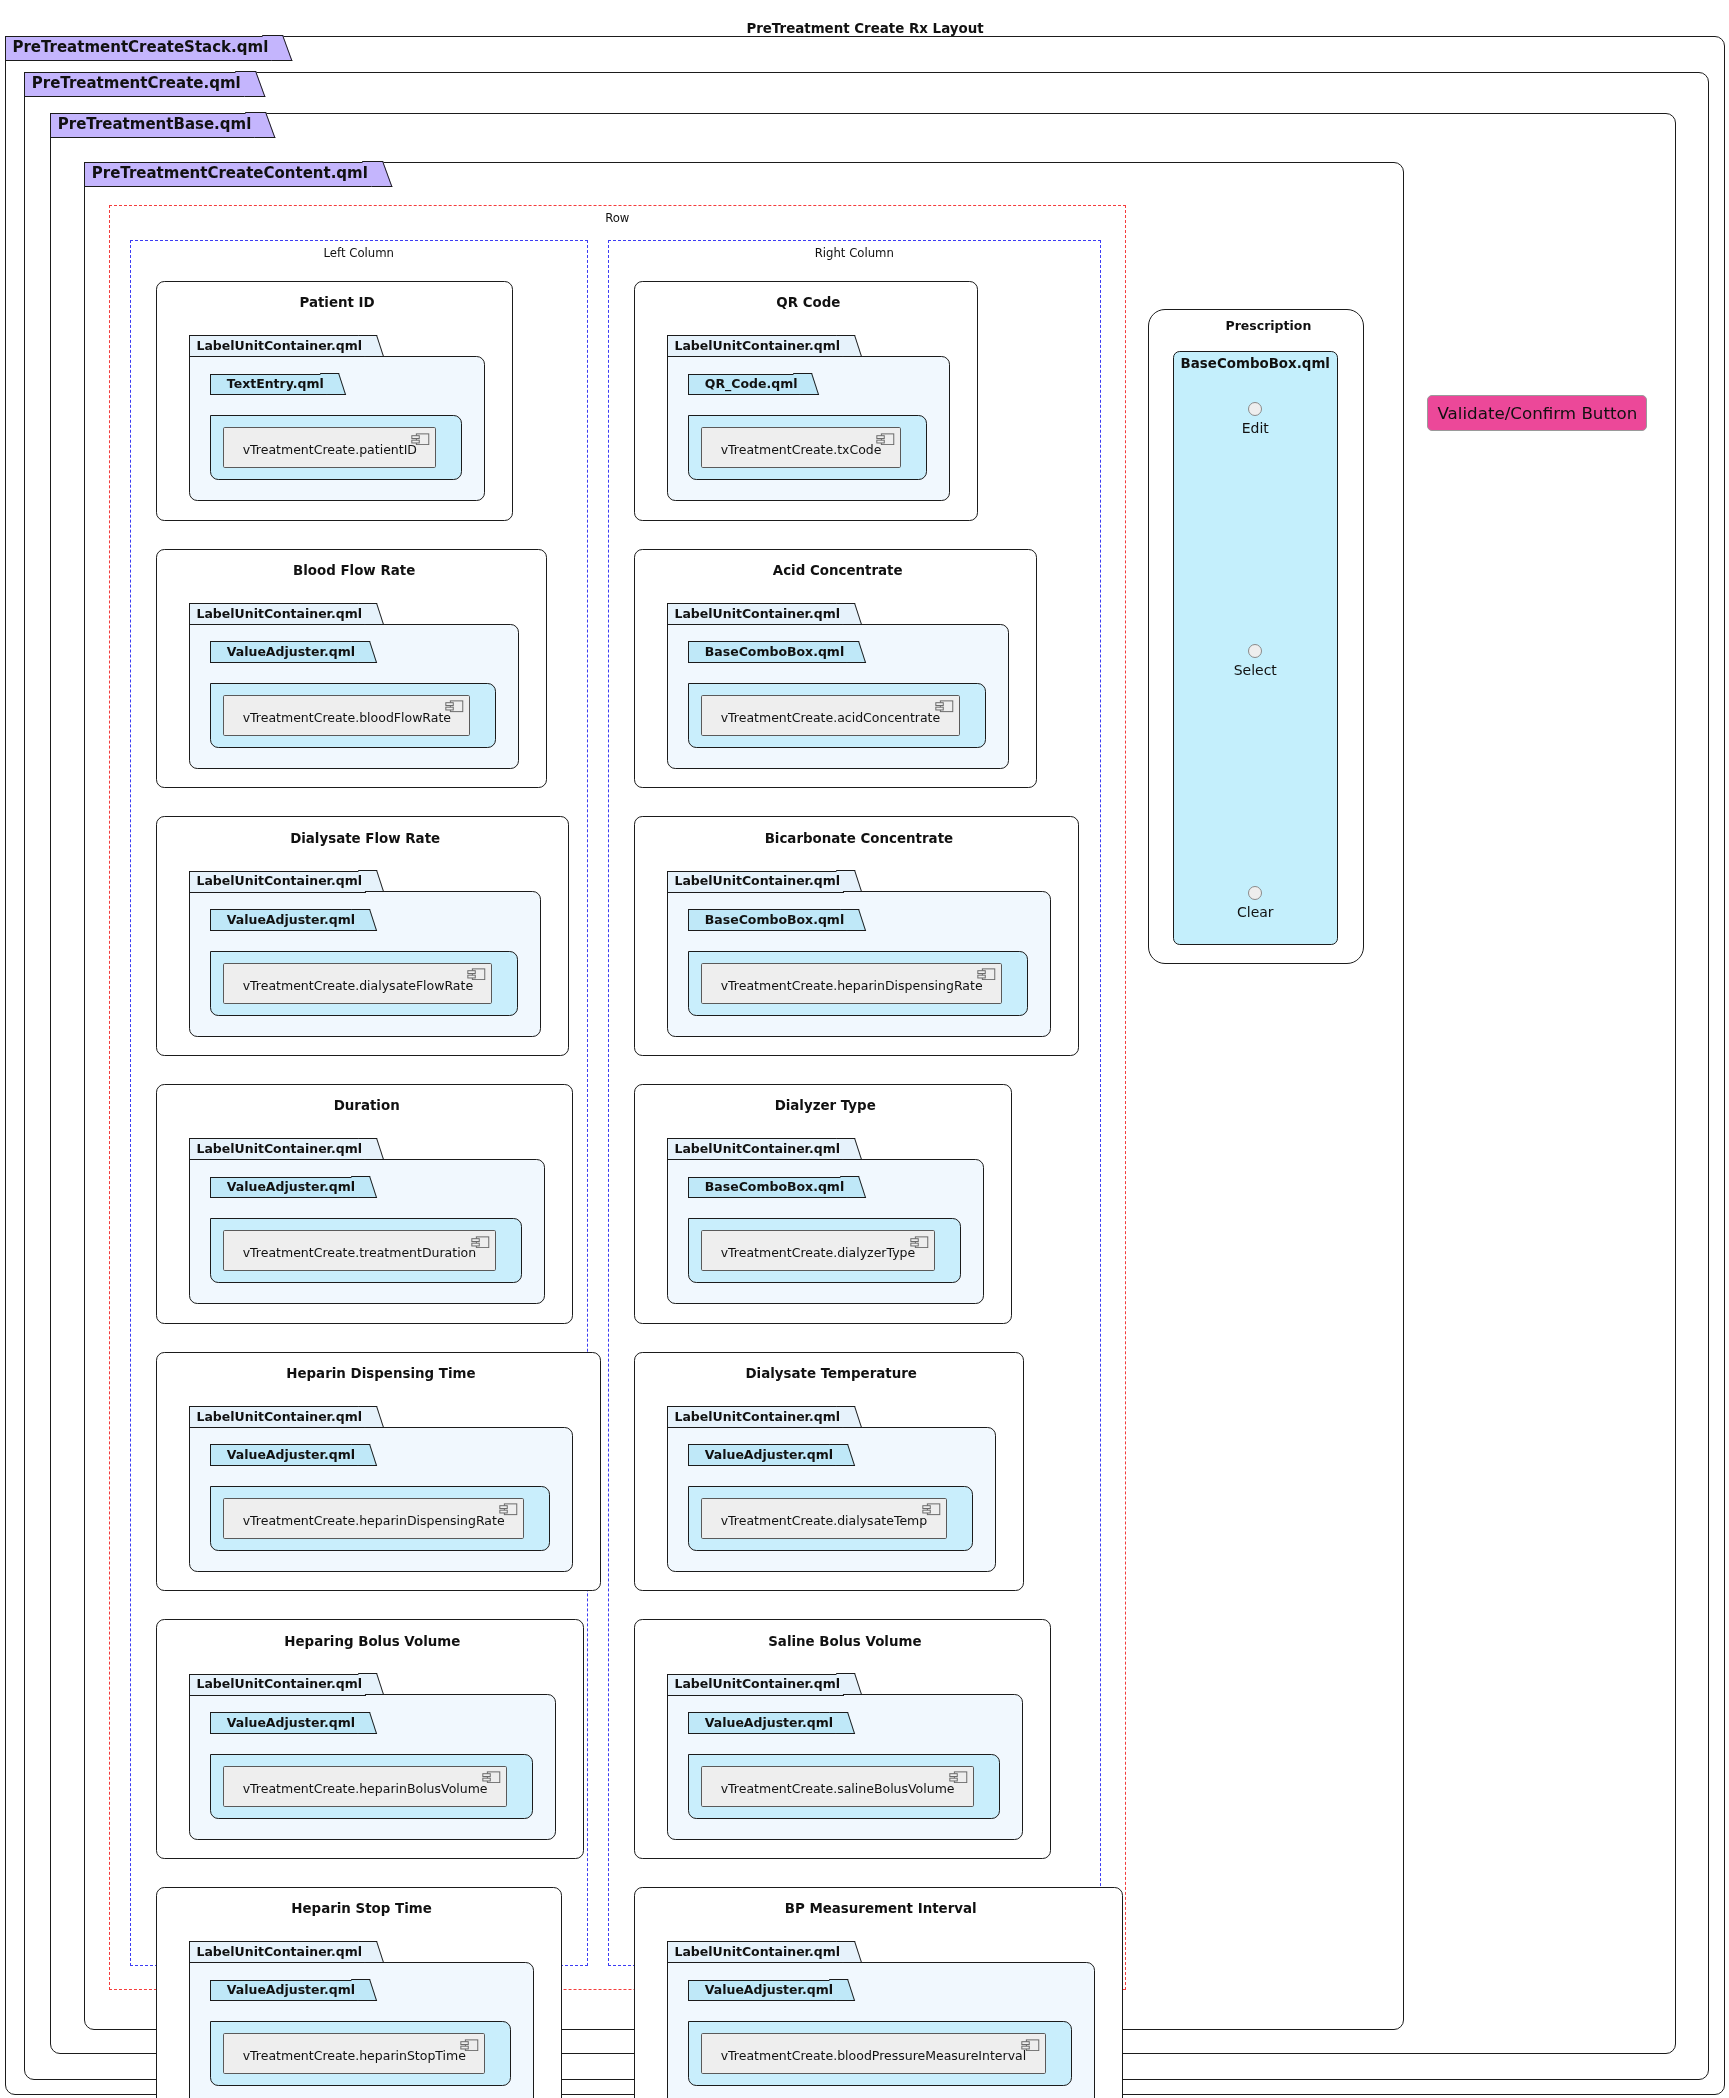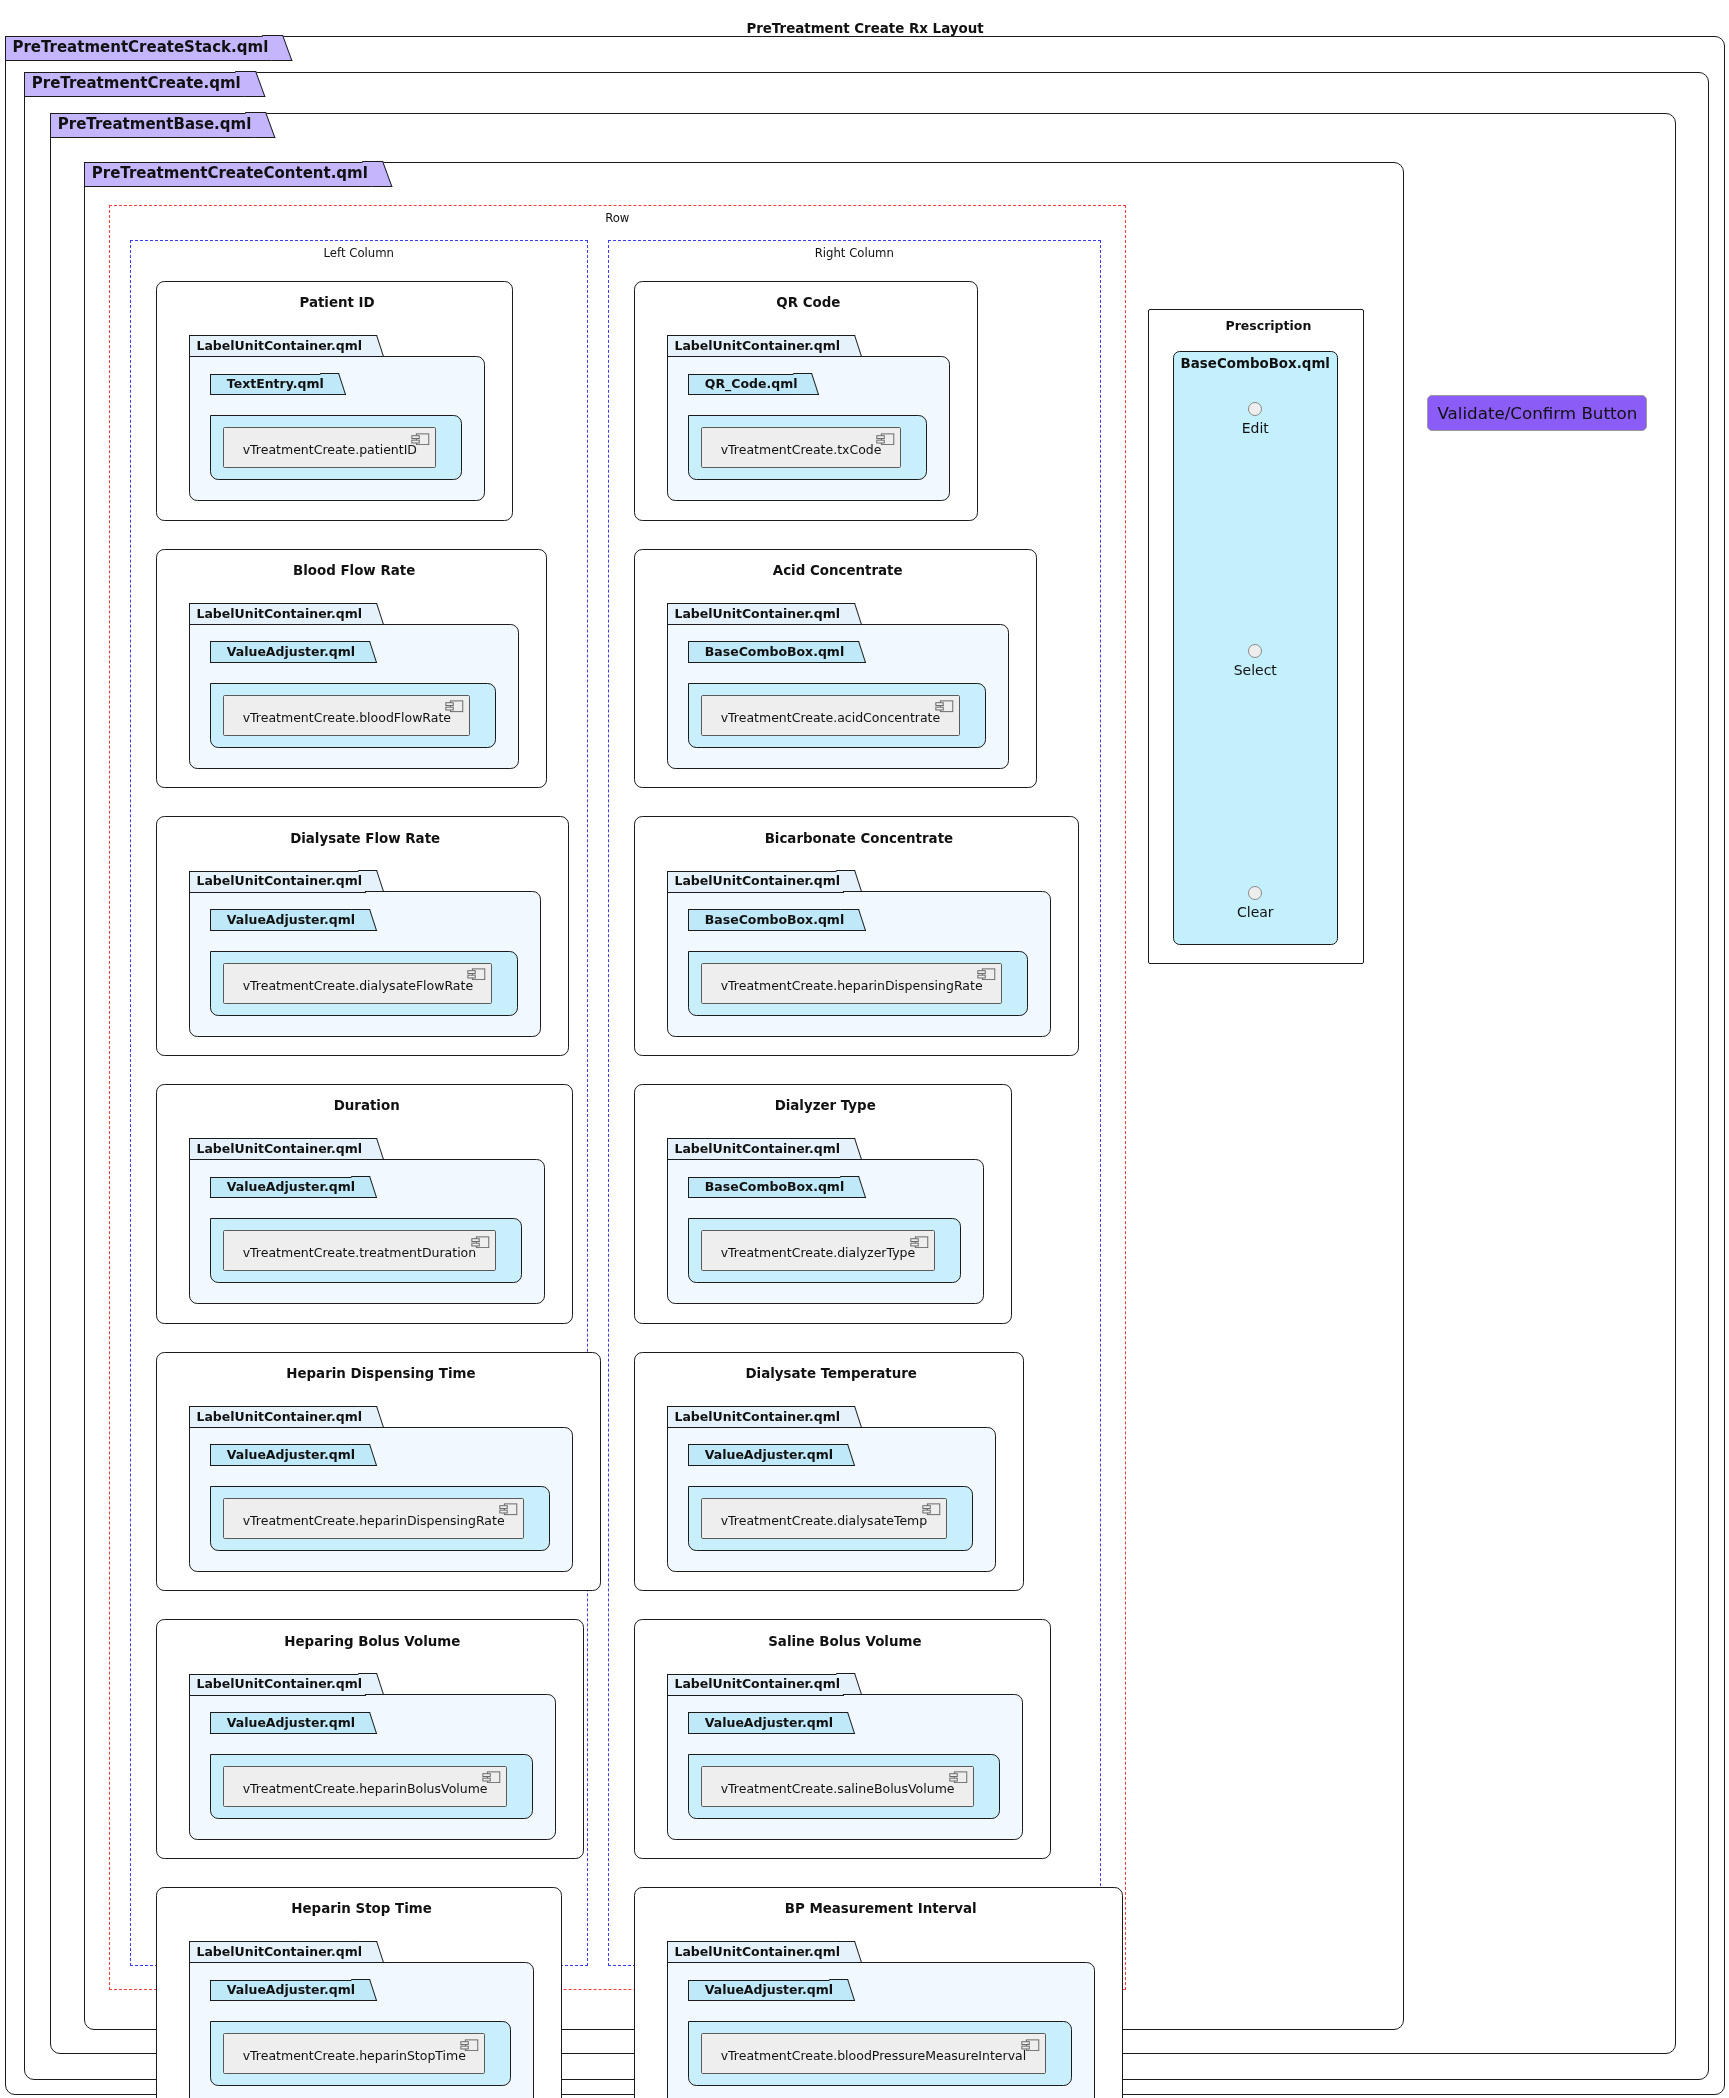--- a/index.html
+++ b/index.html
@@ -43,32 +43,32 @@
   .pkg-container > .pkg-body { background:#f1f8fe; padding:16.7px 22px 20px 20px; }
   .pkg-widget > .ptab  { background:#bfe8f8;padding-left:16px; }
   .pkg-widget > .pkg-body { background:#c9eefc; padding:11px 25px 11px 12.5px;margin-top:20px; }
 
   
   .component { position:relative; background:#eeeeee; border:1.1px solid #5a5a5a; border-radius:1.7px;
     padding:14px 18.4px 9.2px; font-size:12.5px; text-align:center; min-width:142px; white-space:nowrap; }
   .comp-icon { position:absolute; top:4.2px; right:5px; }
 
   
-  .prescription { position:absolute; background:#fff; border:1.3px solid #1b1b1b; border-radius:2px;padding-left:24px; }
+  .prescription { position:absolute; background:#fff; border:1.3px solid #1b1b1b; border-radius:17px;padding-left:24px; }
   .presc-title { text-align:center; font-size:12.5px; font-weight:bold; margin-top:7.5px; }
   .combo-big { position:absolute; left:23.4px; top:41px; width:165px; height:594px;
     background:#c4effc; border:1.3px solid #1b1b1b; border-radius:6.7px; }
   .combo-big-title { text-align:center; font-size:13.4px; font-weight:bold; padding-top:4.2px; }
   .combo-option { position:absolute; left:0; width:100%; text-align:center; cursor:default; }
   .combo-circle { width:14px; height:14px; border-radius:50%; background:#eee;
     border:1.3px solid #8a8a8a; margin:0 auto 4.2px; }
   .combo-option-label { font-size:14px; }
 
   
-  .validate-btn { position:absolute; background:#8b5cf6; border:1.1px solid #9a9a9a; border-radius:5px;
+  .validate-btn { position:absolute; background:#ec4899; border:1.1px solid #9a9a9a; border-radius:5px;
     display:flex; align-items:center; justify-content:center; font-size:16.7px; }
 </style>
 </head>
 <body>
 
 <svg width="0" height="0" style="position:absolute">
   <defs>
     <g id="uml-comp-icon">
       <rect x="6.5" y="1" width="15" height="13" fill="#eeeeee" stroke="#6a6a6a" stroke-width="1.2"></rect>
       <rect x="1" y="3.2" width="9" height="3.4" fill="#eeeeee" stroke="#6a6a6a" stroke-width="1.2"></rect>

